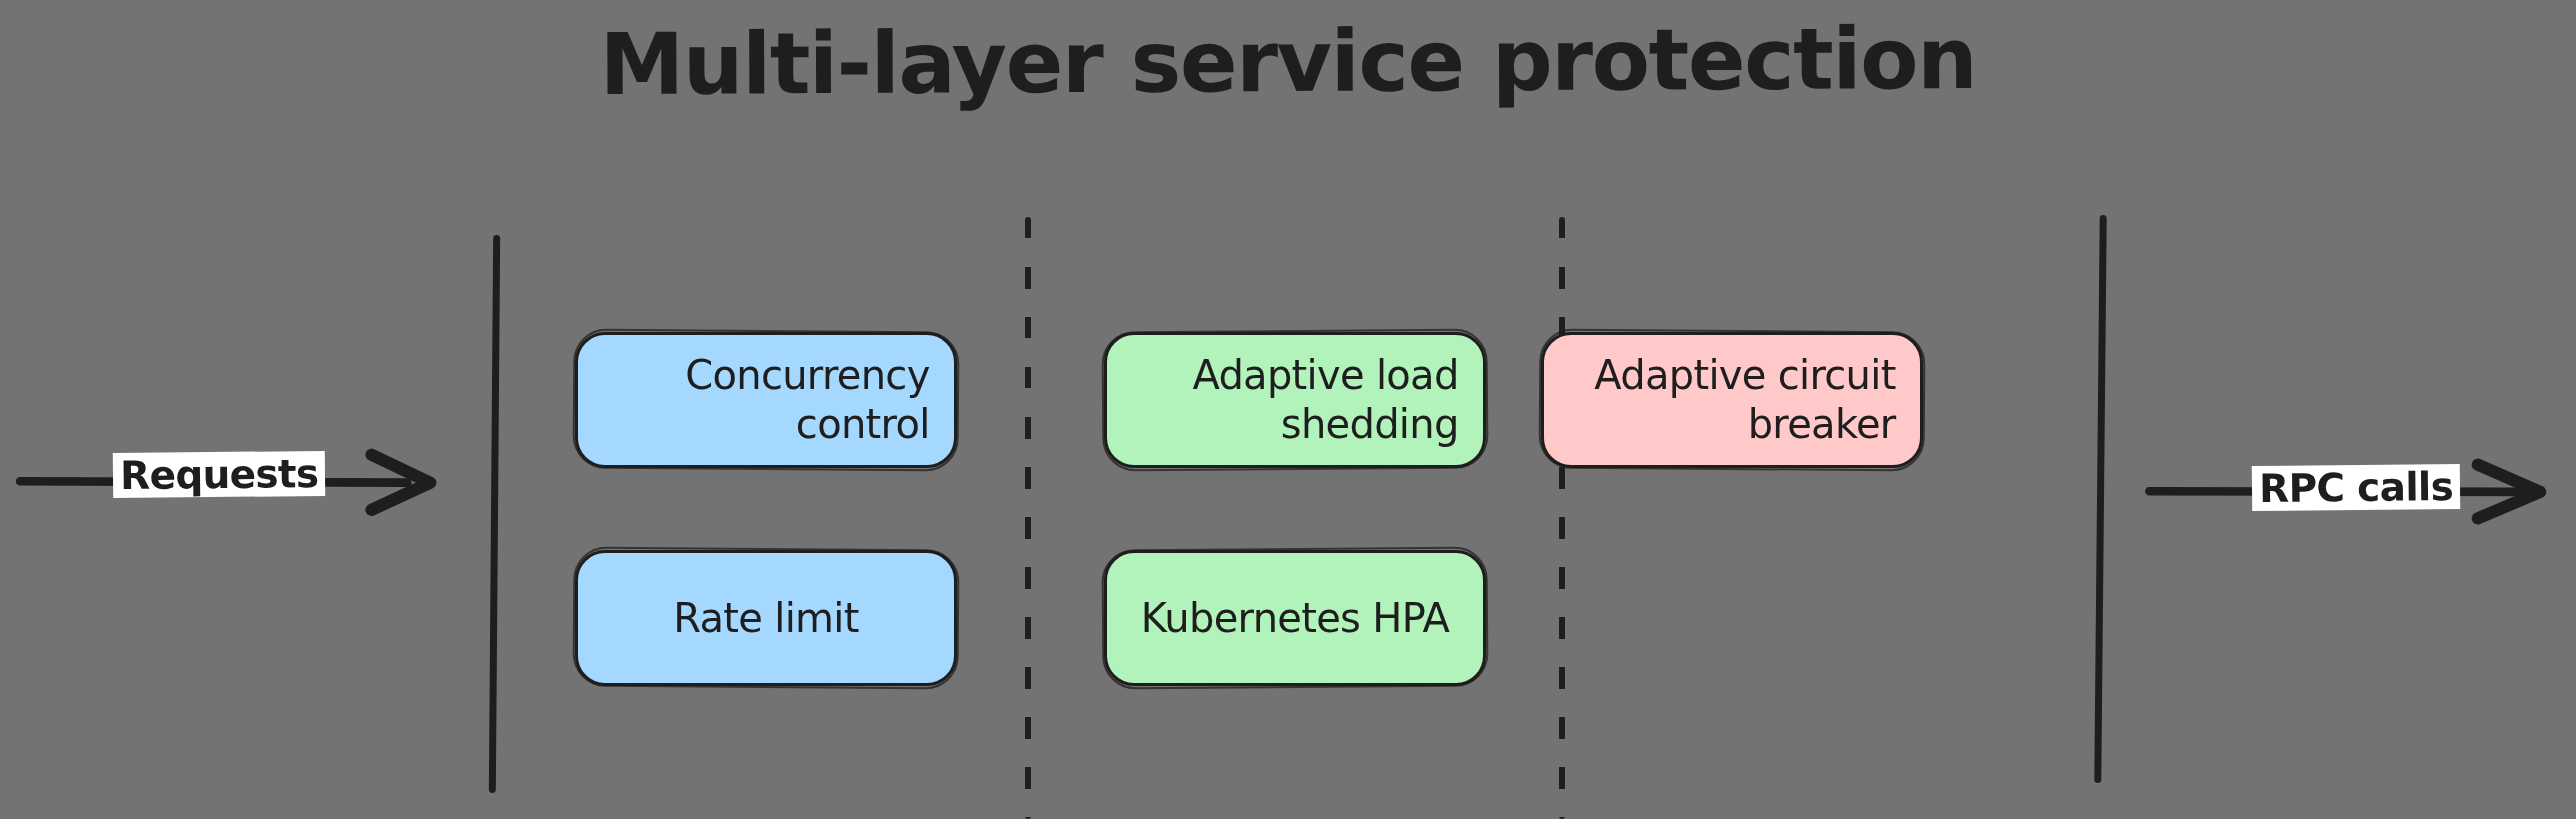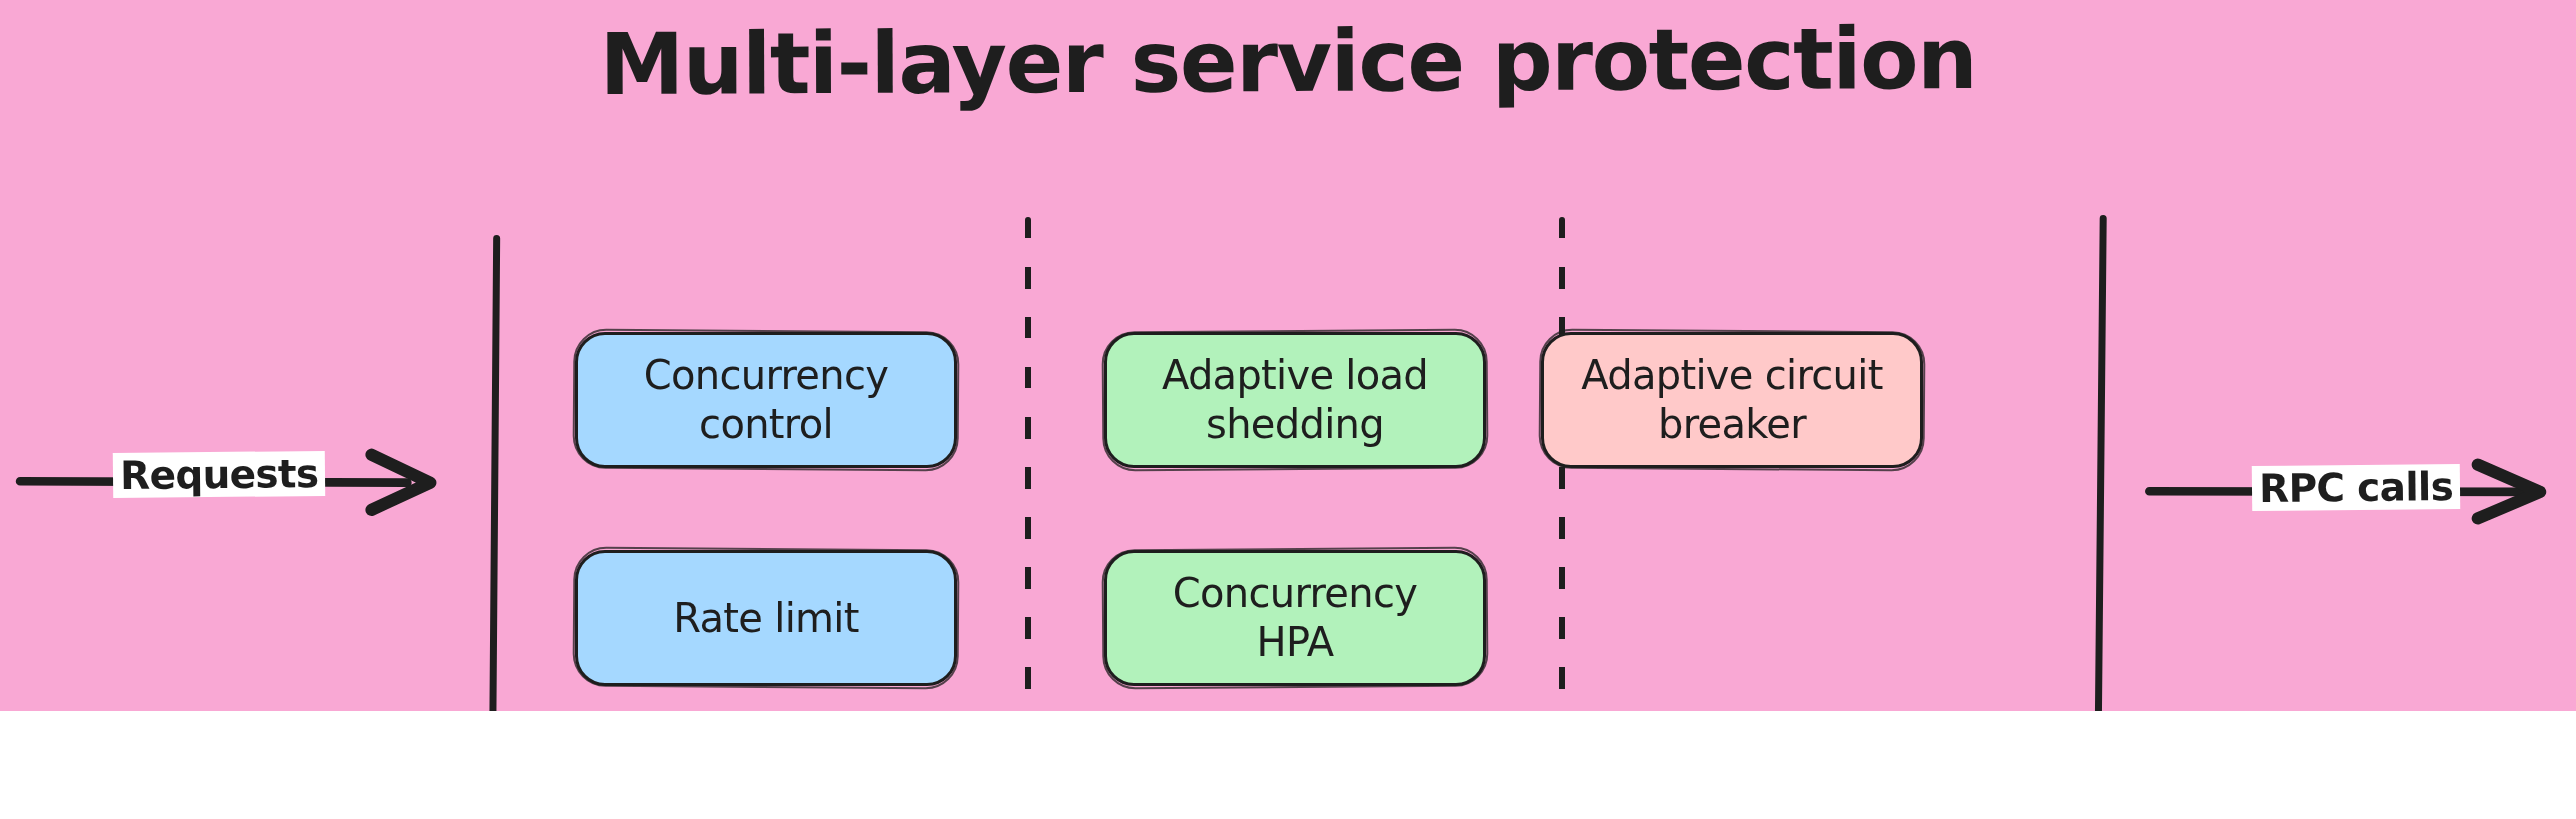--- a/index.html
+++ b/index.html
@@ -4,22 +4,22 @@
 <style>
   html, body {
     margin: 0;
     padding: 0;
     background: #ffffff;
     font-family: "DejaVu Sans", "Liberation Sans", sans-serif;
   }
   #canvas {
     position: relative;
     width: 2576px;
-    height: 711px;
-    background: #f9a8d4;
+    height: 819px;
+    background: #737373;
     overflow: hidden;
     color: #1e1e1e;
   }
 
   
   .title {
     position: absolute;
     left: 0;
     right: 0;
     top: 11.5px;
@@ -79,21 +79,21 @@
     content: "";
     position: absolute;
     inset: -5px;
     border: 2.2px solid rgba(30, 30, 30, 0.75);
     border-radius: 33px;
     transform: rotate(-0.45deg);
     pointer-events: none;
   }
   .box:nth-child(odd)::after { transform: rotate(0.45deg); }
 
-  .r1 { top: 332px; }
+  .r1 { top: 332px; text-align: right; }
   .r2 { top: 550px; }
   .c1 { left: 575px; }
   .c2 { left: 1104px; }
   .c3 { left: 1541px; }
 
   
   .arrow-svg { position: absolute; overflow: visible; }
   .arrow-svg path, .arrow-svg line, .arrow-svg polyline {
     stroke: #1e1e1e;
     fill: none;
@@ -136,21 +136,21 @@
     <span>Concurrency control</span>
   </div>
   <div class="box r1 c2" style="background-color: rgb(178, 242, 187);">
     <span>Adaptive load shedding</span>
   </div>
 
   <div class="box r2 c1" style="background-color: rgb(165, 216, 255);">
     <span>Rate limit</span>
   </div>
   <div class="box r2 c2" style="background-color: rgb(178, 242, 187);">
-    <span>Concurrency HPA</span>
+    <span>Kubernetes HPA</span>
   </div>
 
   <div class="box r1 c3" style="background-color: rgb(255, 201, 201);">
     <span>Adaptive circuit breaker</span>
   </div>
 
   <div class="vline right"></div>
 
   <svg class="arrow-svg" style="left:2135px; top:441px;" width="441" height="104" viewBox="0 0 615 145">
     <line x1="20" y1="70" x2="555" y2="71" stroke-width="12"></line>

